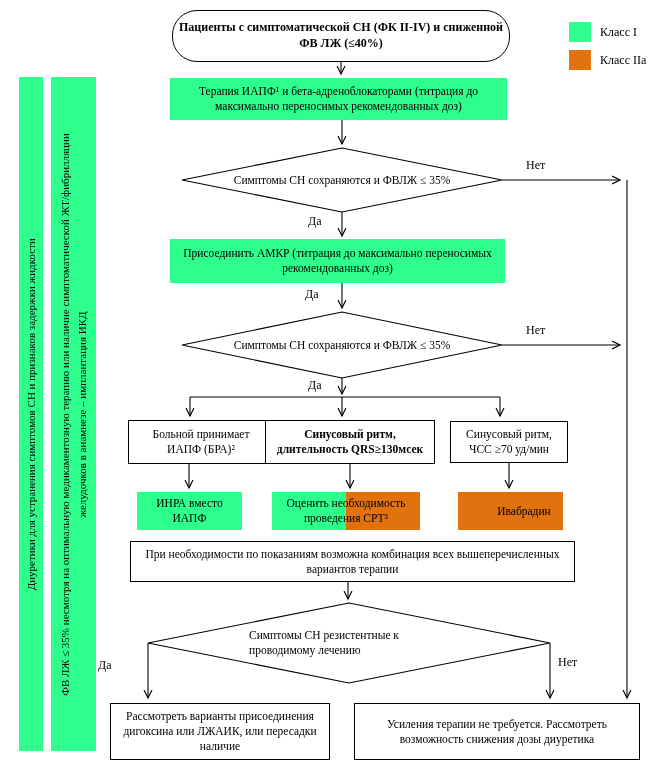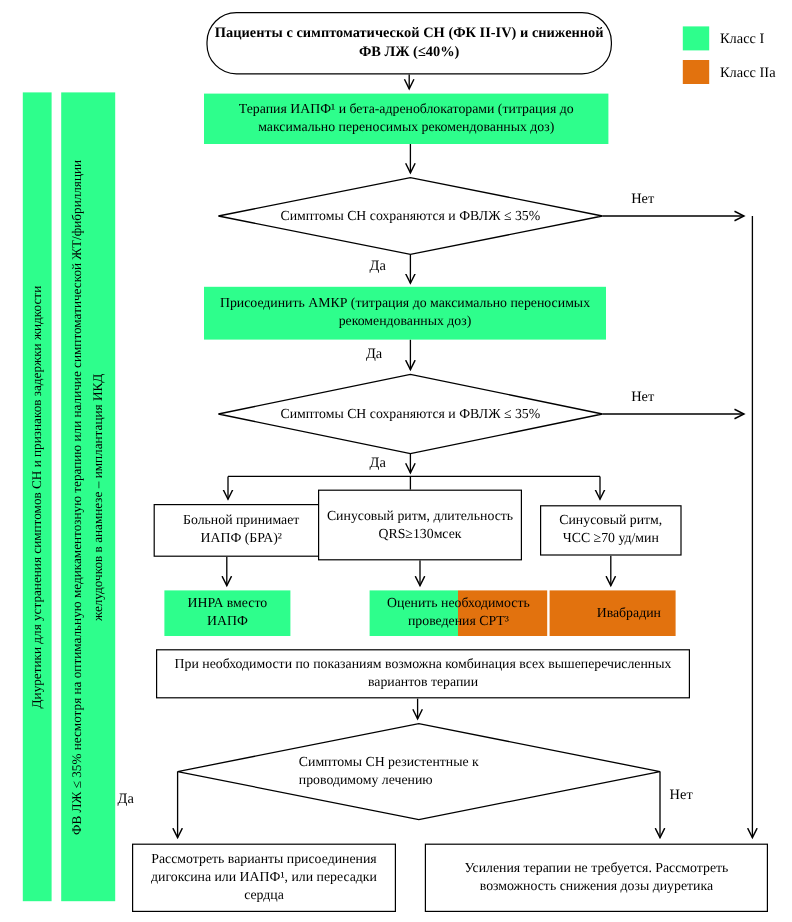--- a/index.html
+++ b/index.html
@@ -91,29 +91,29 @@
   <div class="dlabel" style="left:526px;top:158px;">Нет</div>
 
   <div class="abs box c-green" style="left:170px;top:239px;width:335px;height:44px;">Присоединить АМКР (титрация до максимально переносимых рекомендованных доз)</div>
   <div class="dlabel" style="left:305px;top:287px;">Да</div>
 
   <div class="dtext" style="left:232px;top:323px;width:220px;height:44px;">Симптомы СН сохраняются и ФВЛЖ ≤ 35%</div>
   <div class="dlabel" style="left:526px;top:323px;">Нет</div>
   <div class="dlabel" style="left:308px;top:378px;">Да</div>
 
   <div class="abs box" style="left:128px;top:420px;width:146px;height:44px;">Больной принимает ИАПФ (БРА)²</div>
-  <div class="abs box" style="left:265px;top:408px;width:170px;height:59px;">Синусовый ритм, длительность QRS≥130мсек</div>
+  <div class="abs box" style="left:265px;top:420px;width:170px;height:44px;font-weight:bold;">Синусовый ритм, длительность QRS≥130мсек</div>
   <div class="abs box" style="left:450px;top:421px;width:118px;height:42px;">Синусовый ритм, ЧСС ≥70 уд/мин</div>
 
   <div class="abs box c-green" style="left:137px;top:492px;width:105px;height:38px;">ИНРА вместо ИАПФ</div>
-  <div class="abs box c-split" style="left:272px;top:492px;width:148px;height:38px;margin-left:36px;">Оценить необходимость проведения СРТ³</div>
+  <div class="abs box c-split" style="left:272px;top:492px;width:148px;height:38px;">Оценить необходимость проведения СРТ³</div>
   <div class="abs box c-orange" style="left:458px;top:492px;width:105px;height:38px;padding-left:33px;">Ивабрадин</div>
 
   <div class="abs box" style="left:130px;top:541px;width:445px;height:41px;">При необходимости по показаниям возможна комбинация всех вышеперечисленных вариантов терапии</div>
 
   <div class="dtext" style="left:249px;top:621px;width:200px;height:44px;">Симптомы СН резистентные к проводимому лечению</div>
   <div class="dlabel" style="left:98px;top:658px;">Да</div>
   <div class="dlabel" style="left:558px;top:655px;">Нет</div>
 
-  <div class="abs box" style="left:110px;top:703px;width:220px;height:57px;">Рассмотреть варианты присоединения дигоксина или ИАПФ¹, или пересадки сердца</div>
+  <div class="abs box" style="left:110px;top:703px;width:220px;height:57px;">Рассмотреть варианты присоединения дигоксина или ЛЖАИК, или пересадки наличие</div>
   <div class="abs box" style="left:343px;top:703px;width:286px;height:57px;margin-left:11px;">Усиления терапии не требуется. Рассмотреть возможность снижения дозы диуретика</div>
 
 </div>
 
 </body></html>

